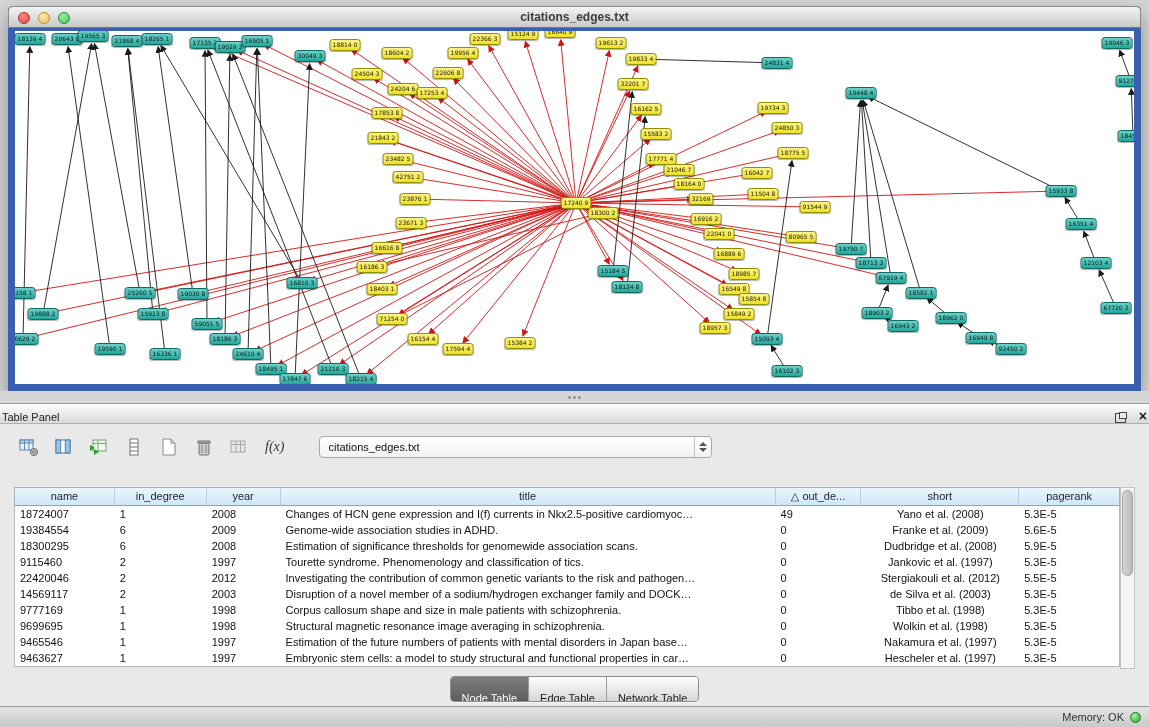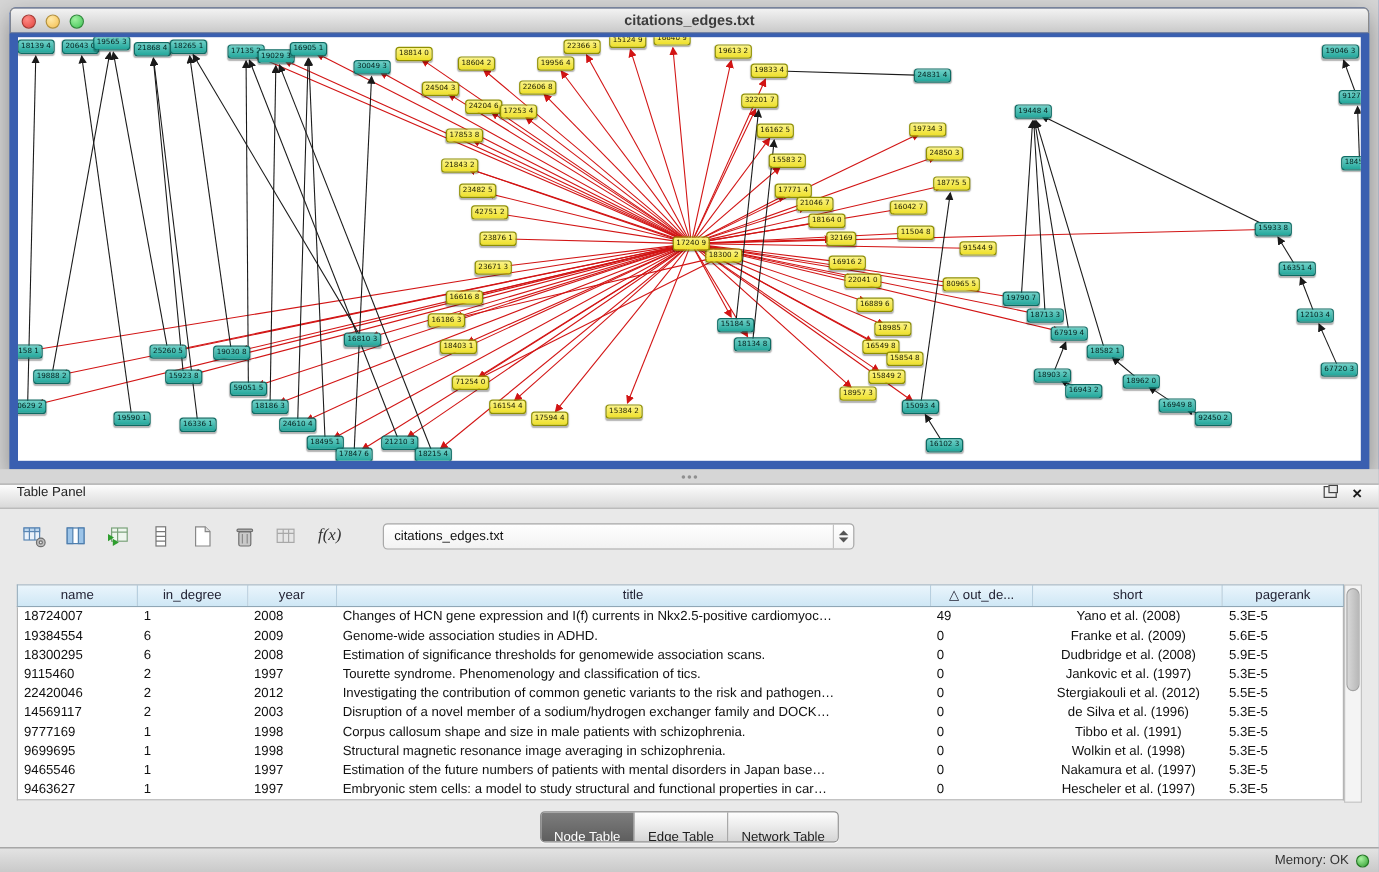--- a/index.html
+++ b/index.html
@@ -26,21 +26,21 @@
   .gnode.t{background:linear-gradient(#6fd0c7,#23a79b);border-color:#0d6b63;color:#05221f}
 
   
   .divider{position:absolute;left:0;top:391px;width:1149px;height:12px;background:#d6d6d6;display:flex;align-items:center;justify-content:center}
   .divider .handle{width:22px;height:5px;display:flex;gap:2px;align-items:center;justify-content:center}
   .divider .handle i{width:3px;height:3px;border-radius:50%;background:#8f8f8f;display:block}
 
   
   .table-panel{position:absolute;left:0;top:403px;width:1149px;height:303px;background:#e9e9e9;border-top:1px solid #9c9c9c}
   .panel-header{height:20px;background:linear-gradient(#fdfdfd,#d9d9d9);border-bottom:1px solid #b0b0b0;
-    display:flex;align-items:flex-start;padding:0 14px}
+    display:flex;align-items:flex-end;padding:0 2px}
   .panel-title{font-size:11px;color:#222}
   .panel-header .spacer{flex:1}
   .float-icon{width:12px;height:11px;position:relative;margin-right:12px;cursor:default}
   .float-icon:before{content:"";position:absolute;left:0;bottom:0;width:9px;height:8px;border:1px solid #444}
   .float-icon:after{content:"";position:absolute;right:0;top:0;width:6px;height:5px;border:1px solid #444;background:#e9e9e9}
   .panel-close{font-size:14px;font-weight:bold;color:#1a1a1a;line-height:1;cursor:default}
 
   .toolbar{display:flex;align-items:center;gap:13px;padding:6px 0 0 18px;height:40px}
   .tool{width:22px;height:22px;display:flex;align-items:center;justify-content:center}
   .fx{font-family:"Liberation Serif",serif;font-style:italic;font-size:14px;color:#333;margin-left:2px}
@@ -448,30 +448,30 @@
           <div class="td" style="width: 86px;">0</div>
           <div class="td" style="width: 158px; text-align: center;">Stergiakouli et al. (2012)</div>
           <div class="td" style="width: 100px;">5.5E-5</div>
         </div>
         <div class="tr">
           <div class="td" style="width: 100px;">14569117</div>
           <div class="td" style="width: 92px;">2</div>
           <div class="td" style="width: 74px;">2003</div>
           <div class="td" style="width: 496px;">Disruption of a novel member of a sodium/hydrogen exchanger family and DOCK…</div>
           <div class="td" style="width: 86px;">0</div>
-          <div class="td" style="width: 158px; text-align: center;">de Silva et al. (1996)</div>
+          <div class="td" style="width: 158px; text-align: center;">de Silva et al. (2003)</div>
           <div class="td" style="width: 100px;">5.3E-5</div>
         </div>
         <div class="tr">
           <div class="td" style="width: 100px;">9777169</div>
           <div class="td" style="width: 92px;">1</div>
           <div class="td" style="width: 74px;">1998</div>
           <div class="td" style="width: 496px;">Corpus callosum shape and size in male patients with schizophrenia.</div>
           <div class="td" style="width: 86px;">0</div>
-          <div class="td" style="width: 158px; text-align: center;">Tibbo et al. (1991)</div>
+          <div class="td" style="width: 158px; text-align: center;">Tibbo et al. (1998)</div>
           <div class="td" style="width: 100px;">5.3E-5</div>
         </div>
         <div class="tr">
           <div class="td" style="width: 100px;">9699695</div>
           <div class="td" style="width: 92px;">1</div>
           <div class="td" style="width: 74px;">1998</div>
           <div class="td" style="width: 496px;">Structural magnetic resonance image averaging in schizophrenia.</div>
           <div class="td" style="width: 86px;">0</div>
           <div class="td" style="width: 158px; text-align: center;">Wolkin et al. (1998)</div>
           <div class="td" style="width: 100px;">5.3E-5</div>

